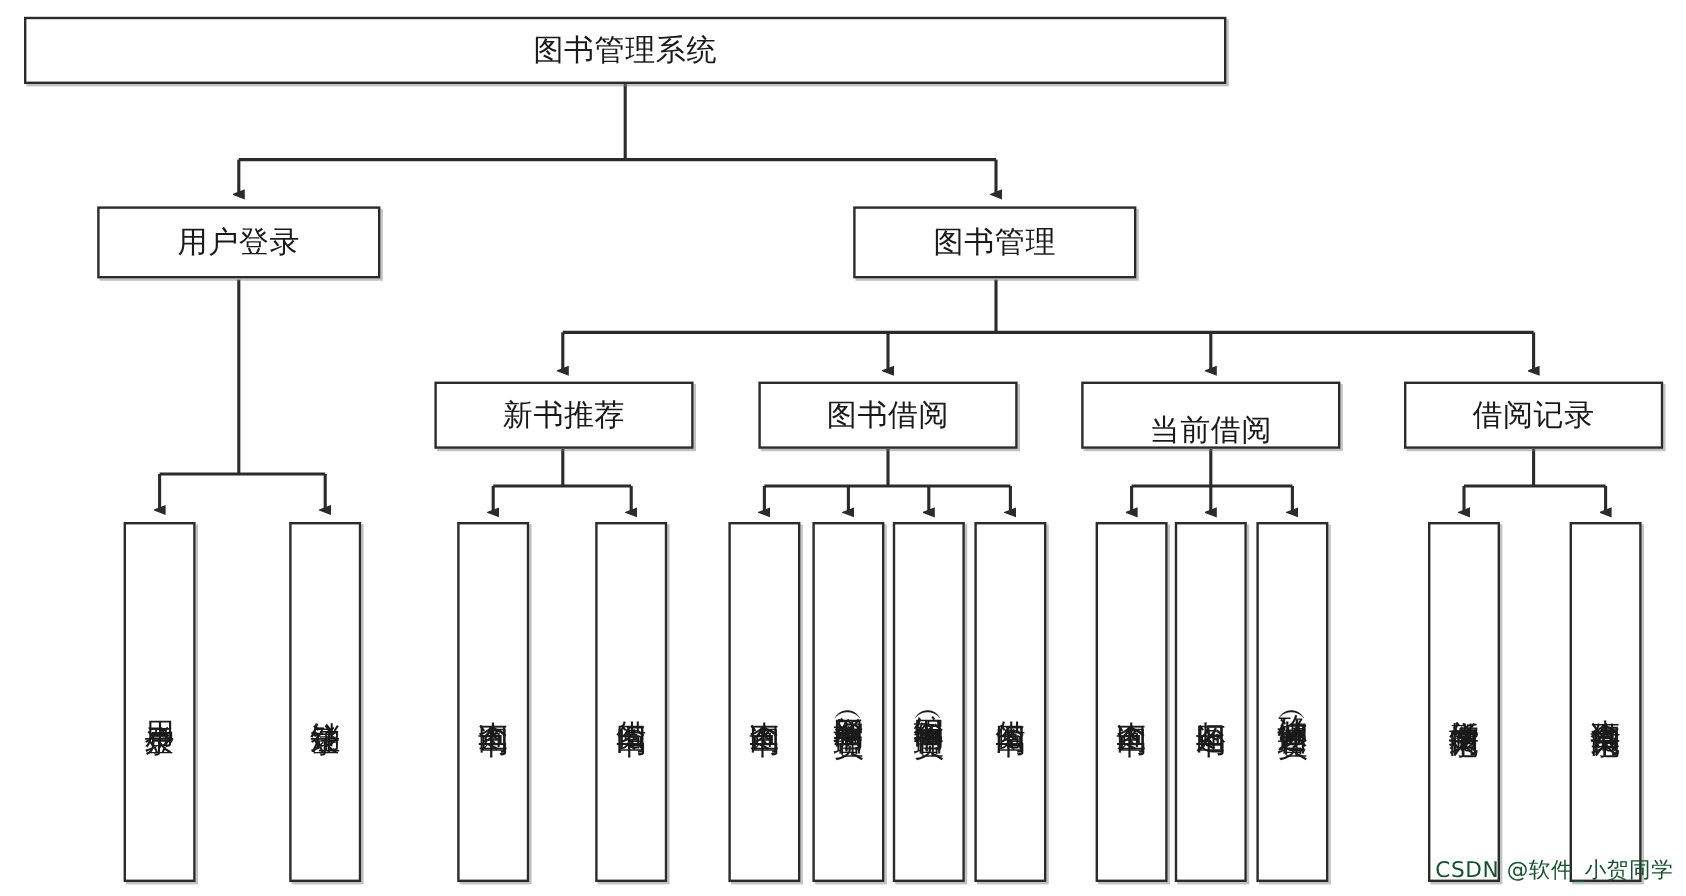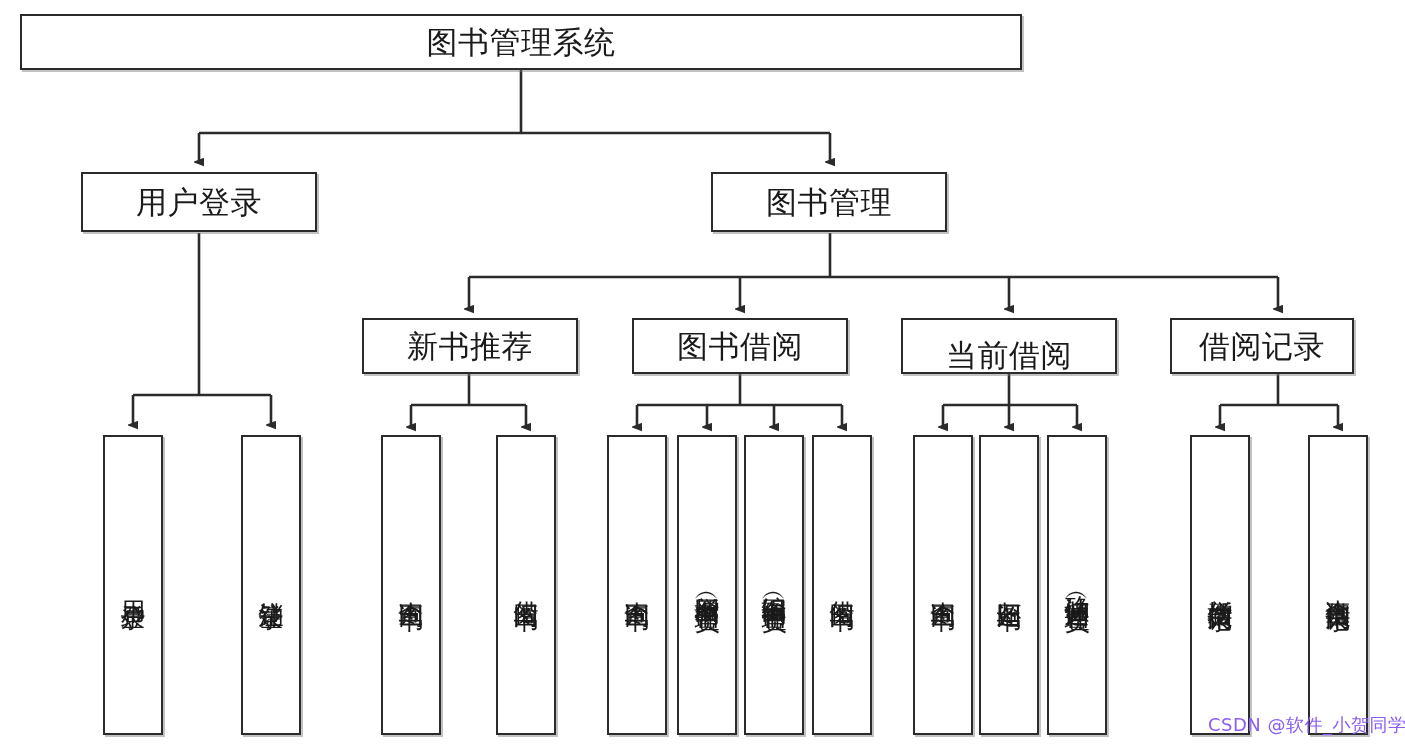--- a/index.html
+++ b/index.html
@@ -29,21 +29,21 @@
     box-sizing: border-box;
     background: #ffffff;
     border: 2.5px solid #2b2b2b;
     box-shadow: 2px 2px 0 rgba(120,120,120,0.45);
     display: flex;
     align-items: center;
     justify-content: center;
     color: #1a1a1a;
   }
   .node.horizontal {
-    font-size: 31px;
+    font-size: 25px;
     letter-spacing: 0.5px;
     line-height: 1.1;
   }
   .node.vertical {
     writing-mode: vertical-rl;
     text-orientation: upright;
     font-size: 25px;
     letter-spacing: 2px;
     align-items: center;
     justify-content: center;
@@ -53,25 +53,24 @@
     white-space: nowrap;
   }
   .node.vertical > span {
     writing-mode: vertical-rl;
     text-orientation: upright;
     display: block;
   }
   .watermark {
     position: absolute;
     font-size: 18px;
-    color: #8b5cf6;
+    color: #14532d;
     letter-spacing: 0.5px;
     white-space: nowrap;
     pointer-events: none;
-    margin-left: 12px;
   }
 </style>
 </head>
 <body>
 
 <div id="diagram-root">
 
   <svg id="edges" viewBox="0 0 1405 747" xmlns="http://www.w3.org/2000/svg">
     <defs>
       <marker id="arrowhead" markerWidth="10" markerHeight="10" refX="4.2" refY="5" orient="auto" markerUnits="userSpaceOnUse">
@@ -135,21 +134,21 @@
 
   <div class="node horizontal" style="left:362px; top:318px; width:216px; height:56px;">
     <span>新书推荐</span>
   </div>
   <div class="node horizontal" style="left:632px; top:318px; width:216px; height:56px;">
     <span>图书借阅</span>
   </div>
   <div class="node horizontal" style="left:901px; top:318px; width:216px; height:56px;align-items:flex-end;">
     <span>当前借阅</span>
   </div>
-  <div class="node horizontal" style="left:1170px; top:318px; width:184px; height:56px;">
+  <div class="node horizontal" style="left:1170px; top:318px; width:216px; height:56px;">
     <span>借阅记录</span>
   </div>
 
   <div class="node vertical" style="left:103px; top:435px; width:60px; height:300px;">
     <span>用户登录</span>
   </div>
   <div class="node vertical" style="left:241px; top:435px; width:60px; height:300px;">
     <span>注销登录</span>
   </div>
 

